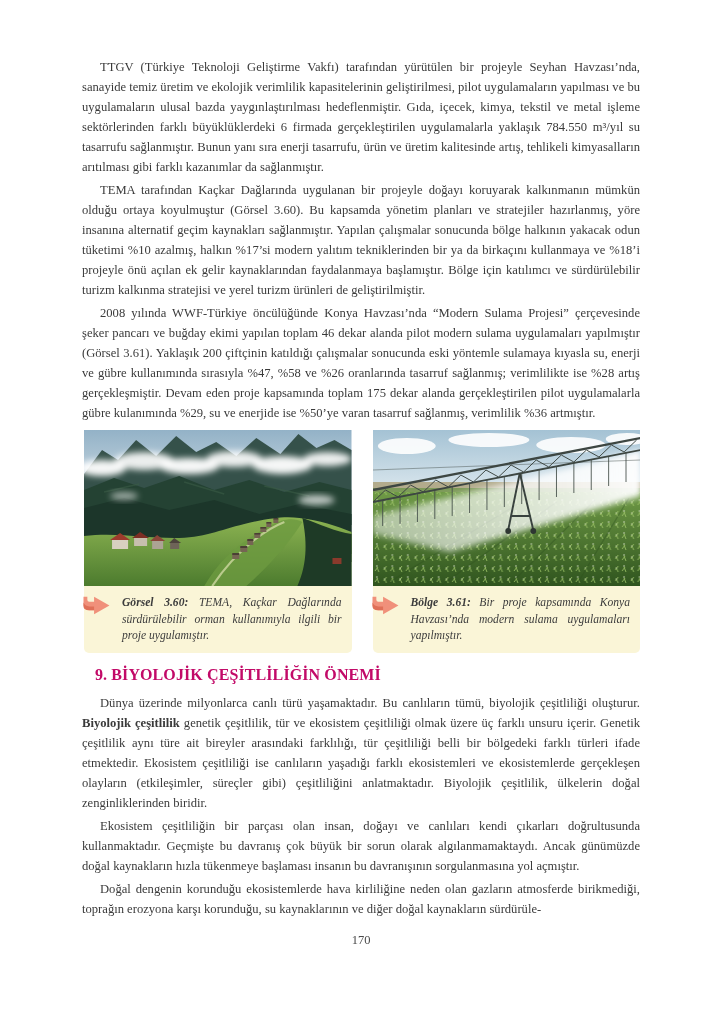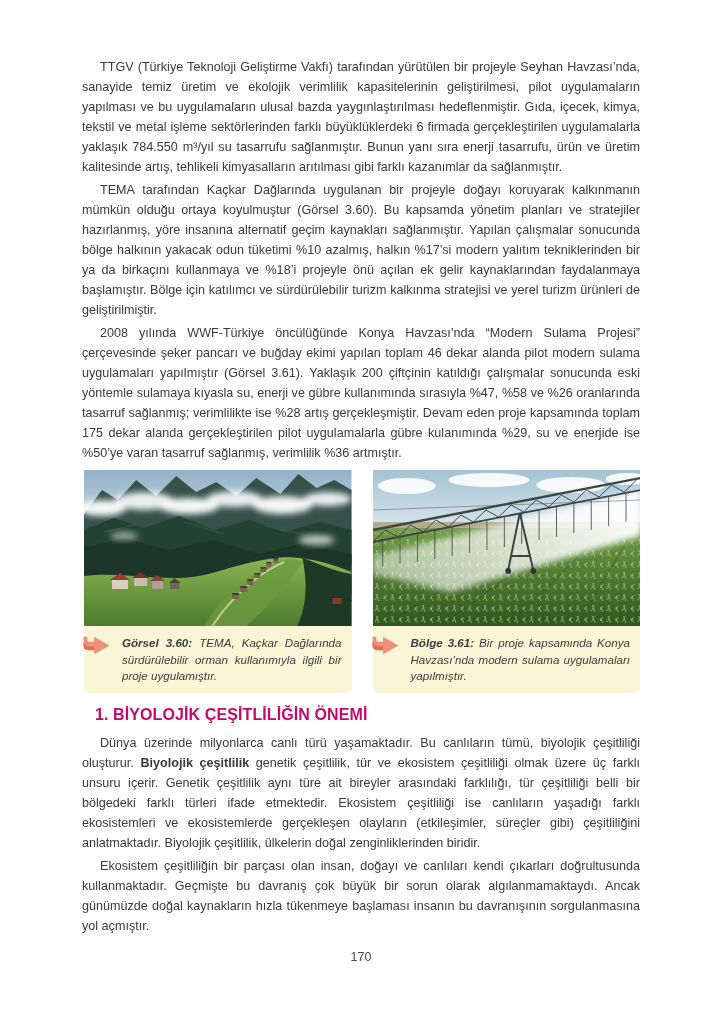--- a/index.html
+++ b/index.html
@@ -7,21 +7,21 @@
     --caption_bg:#faf5d7;
     --arrow:#f0907a;
     --body_text:#3a3a3a;
   }
   *{margin:0;padding:0;box-sizing:border-box;}
   html,body{background:#ffffff;}
   .page{
     position:relative;
     width:719px;height:1024px;
     background:#ffffff;
-    font-family:Liberation Sans, sans-serif;
+    font-family:Liberation Serif, serif;
     color:var(--body_text);
     overflow:hidden;
   }
   .content{padding:57px 79px 0 82px;}
   p.body{
     font-size:12.6px;line-height:20px;
     text-align:justify;text-indent:18px;
     color:var(--body_text);
     margin:0 0 3px 0;
   }
@@ -229,21 +229,22 @@
           <svg class="caption-arrow" viewBox="0 0 34 26" aria-hidden="true">
             <path d="M4,4 L4,13 Q4,18 10,18 L15,18 L15,22 L31,13 L15,4 L15,9 L10,9 Q8,9 8,7 L8,4 Z" fill="#f0907a"></path>
             <path d="M4,10 L4,13 Q4,18 10,18 L15,18 L15,14 L10,14 Q6,14 4,10 Z" fill="#df7058"></path>
           </svg>
           <div class="caption-text"><b>Bölge 3.61:</b><span> Bir proje kapsamında Konya Havzası’nda modern sulama uygulamaları yapılmıştır.</span></div>
         </div>
       </div>
 
     </div>
 
-    <h2 class="section-heading">1. BİYOLOJİK ÇEŞİTLİLİĞİN ÖNEMİ</h2>
+    <h2 class="section-heading">9. BİYOLOJİK ÇEŞİTLİLİĞİN ÖNEMİ</h2>
 
     <p class="body"><span>Dünya üzerinde milyonlarca canlı türü yaşamaktadır. Bu canlıların tümü, biyolojik çeşitliliği oluşturur. </span><b>Biyolojik çeşitlilik</b><span> genetik çeşitlilik, tür ve ekosistem çeşitliliği olmak üzere üç farklı unsuru içerir. Genetik çeşitlilik aynı türe ait bireyler arasındaki farklılığı, tür çeşitliliği belli bir bölgedeki farklı türleri ifade etmektedir. Ekosistem çeşitliliği ise canlıların yaşadığı farklı ekosistemleri ve ekosistemlerde gerçekleşen olayların (etkileşimler, süreçler gibi) çeşitliliğini anlatmaktadır. Biyolojik çeşitlilik, ülkelerin doğal zenginliklerinden biridir.</span></p>
     <p class="body">Ekosistem çeşitliliğin bir parçası olan insan, doğayı ve canlıları kendi çıkarları doğrultusunda kullanmaktadır. Geçmişte bu davranış çok büyük bir sorun olarak algılanmamaktaydı. Ancak günümüzde doğal kaynakların hızla tükenmeye başlaması insanın bu davranışının sorgulanmasına yol açmıştır.</p>
+    <p class="body">Doğal dengenin korunduğu ekosistemlerde hava kirliliğine neden olan gazların atmosferde birikmediği, toprağın erozyona karşı korunduğu, su kaynaklarının ve diğer doğal kaynakların sürdürüle-</p>
 
     <div class="page-number">170</div>
 
   </div>
 </div>
 
 </body></html>

